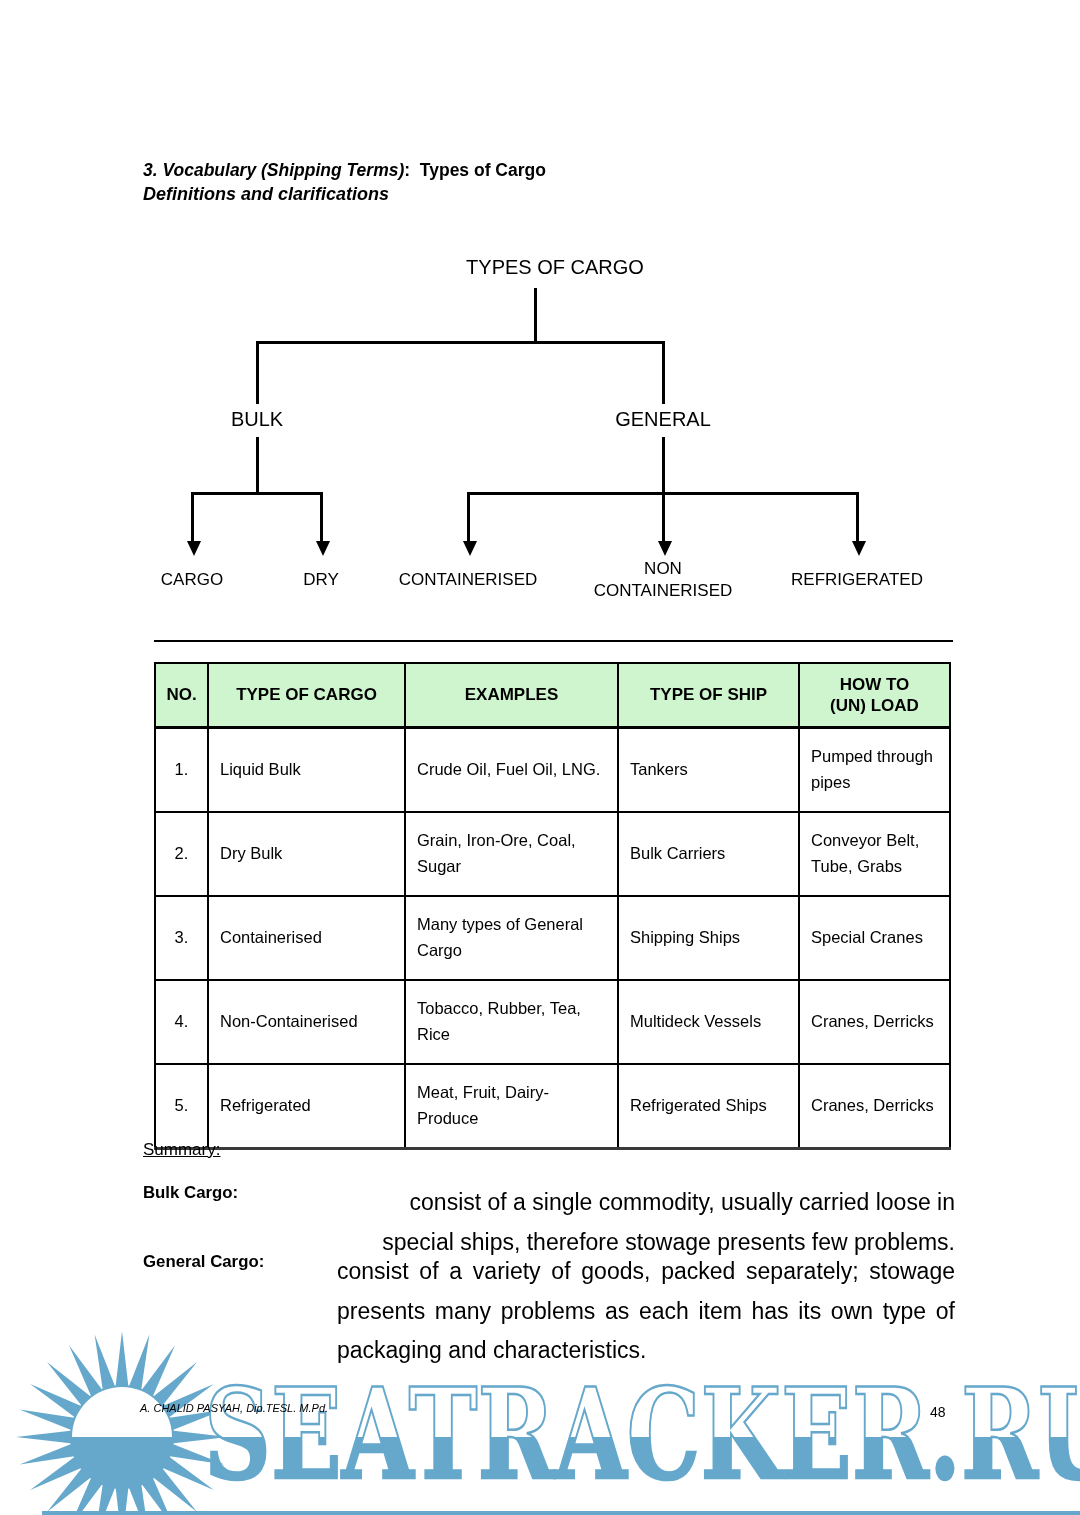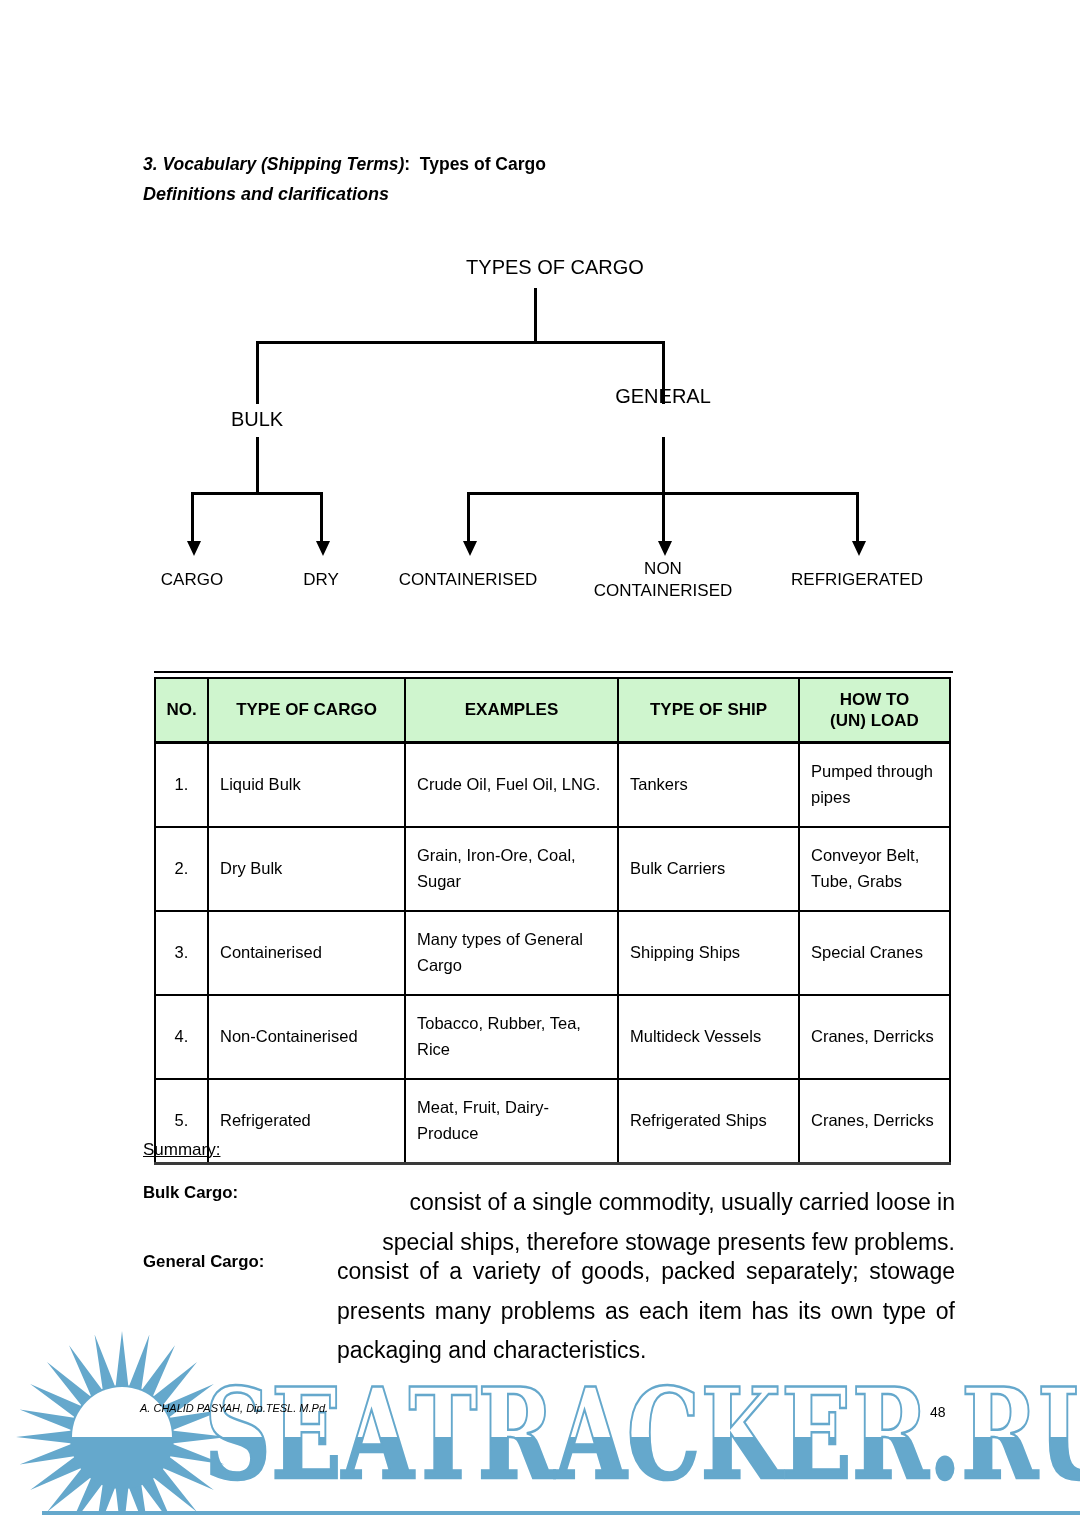--- a/index.html
+++ b/index.html
@@ -1,34 +1,34 @@
 <!DOCTYPE html>
 <html><head>
 <meta charset="utf-8">
 <style>
   html,body{margin:0;padding:0;background:#fff;}
   .page{position:relative;width:1080px;height:1515px;background:#fff;overflow:hidden;
         font-family:"Liberation Sans","DejaVu Sans",sans-serif;color:#000;}
 
   
-  .doc-title{position:absolute;left:143px;top:154px;font-size:17.5px;font-weight:bold;white-space:nowrap;}
+  .doc-title{position:absolute;left:143px;top:160px;font-size:17.5px;font-weight:bold;white-space:nowrap;}
   .doc-title .t-ital{font-style:italic;}
   .doc-subtitle{position:absolute;left:143px;top:184px;font-size:18px;font-style:italic;font-weight:bold;}
 
   
   .hline,.vline{position:absolute;background:#000;}
   .hline{height:3px;} .vline{width:3px;}
   .arrow{position:absolute;width:0;height:0;border-left:7px solid transparent;
          border-right:7px solid transparent;border-top:15px solid #000;}
   .node{position:absolute;font-size:20px;text-align:center;white-space:nowrap;}
   .leaf{position:absolute;top:555px;height:50px;display:flex;align-items:center;justify-content:center;
         text-align:center;font-size:17px;line-height:1.3;}
 
   
-  .tablewrap{position:absolute;left:154px;top:640px;width:799px;border-top:2px solid #000;padding-top:4px;margin-top:31px;}
+  .tablewrap{position:absolute;left:154px;top:640px;width:799px;border-top:2px solid #000;padding-top:20px;}
   table.cargo{border-collapse:collapse;width:797px;table-layout:fixed;}
   table.cargo th,table.cargo td{border:2px solid #000;font-size:16.5px;vertical-align:middle;}
   table.cargo th{background:#CFF5CE;font-weight:bold;font-size:17px;text-align:center;
                  height:58px;padding:2px 5px;white-space:pre-line;line-height:1.25;border-bottom:3px solid #000;}
   table.cargo td{height:74px;padding:4px 11px;line-height:1.55;text-align:left;}
   table.cargo td.cno{text-align:center;padding:4px 2px;}
   table.cargo tr:last-child td{border-bottom:3px solid #3a3a3a;}
   .col-no{width:53px;} .col-type{width:197px;} .col-ex{width:213px;} .col-ship{width:181px;} .col-load{width:151px;}
 
   
@@ -80,21 +80,21 @@
 
     <div>
       <div class="node" style="left:435px;top:256px;width:240px;">TYPES OF CARGO</div>
 
       <div class="vline" style="left:533.5px;top:288px;height:53px;"></div>
       <div class="hline" style="left:255.5px;top:341px;width:409px;"></div>
       <div class="vline" style="left:255.5px;top:341px;height:63px;"></div>
       <div class="vline" style="left:661.5px;top:341px;height:63px;"></div>
 
       <div class="node" style="left:197px;top:408px;width:120px;">BULK</div>
-      <div class="node" style="left:583px;top:385px;width:160px;">GENERAL</div>
+      <div class="node" style="left:583px;top:408px;width:160px;">GENERAL</div>
 
       <div class="vline" style="left:255.5px;top:437px;height:58px;"></div>
       <div class="hline" style="left:191px;top:492px;width:132px;"></div>
       <div class="vline" style="left:191px;top:492px;height:50px;"></div>
       <div class="vline" style="left:320px;top:492px;height:50px;"></div>
       <div class="arrow" style="left:186.5px;top:541px;"></div>
       <div class="arrow" style="left:315.5px;top:541px;"></div>
 
       <div class="vline" style="left:661.5px;top:437px;height:58px;"></div>
       <div class="hline" style="left:467px;top:492px;width:392px;"></div>

